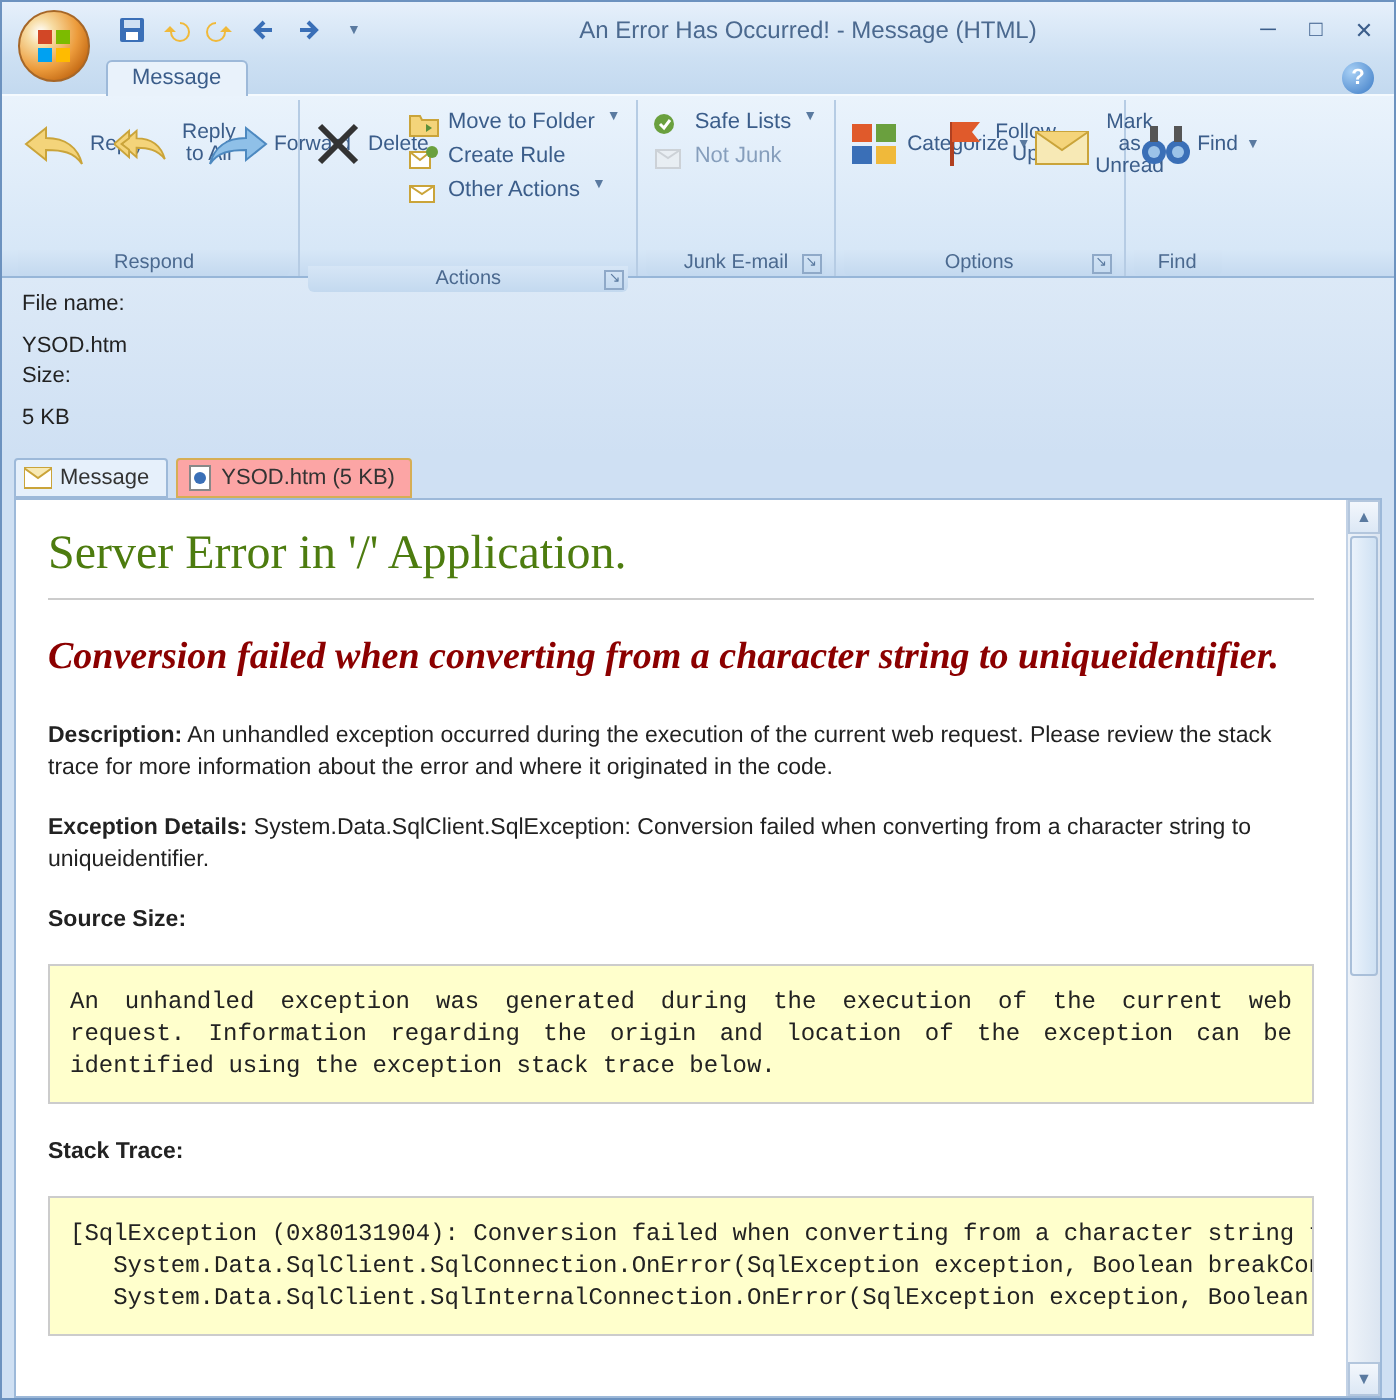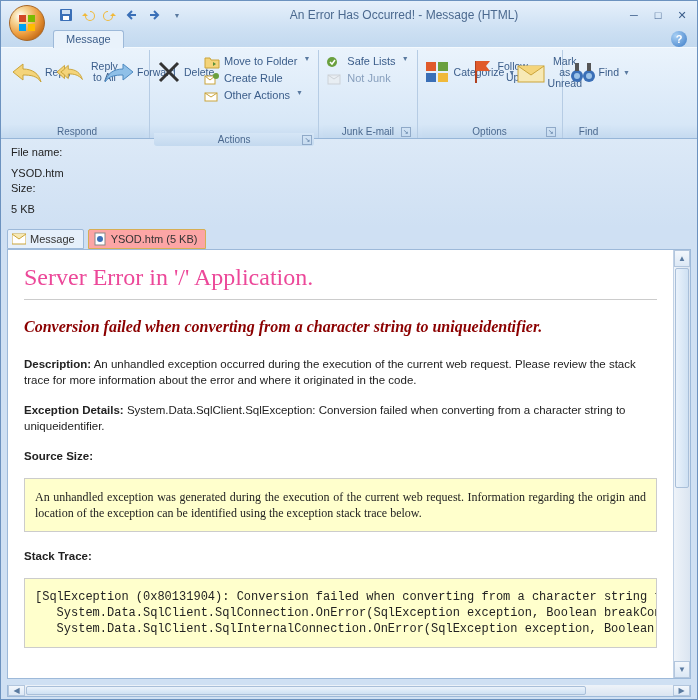--- a/index.html
+++ b/index.html
@@ -97,27 +97,27 @@
   }
   .attach-tab{
     display:flex;align-items:center;gap:4px;
     border:1px solid #9db9d9;background:#e6f0fb;
     padding:2px 8px 2px 4px;border-radius:2px 2px 0 0;font-size:11px;color:#333;
   }
   .attach-tab.active{background:#fca5a5;border-color:#d6ae54;}
   
   .content-wrap{flex:1;background:#fff;margin:0 6px 6px;border:1px solid #9db9d9;position:relative;display:flex;}
   .content{flex:1;overflow:auto;padding:14px 16px;font-family:Verdana,Arial,sans-serif;font-size:12px;color:#222;}
-  .content h1{color:#ec4899;font-family:Verdana;font-weight:normal;font-size:24px;margin:0 0 8px;}
+  .content h1{color:#4d7c0f;font-family:Verdana;font-weight:normal;font-size:24px;margin:0 0 8px;}
   .content hr{border:none;border-top:1px solid #ccc;margin:0 0 18px;}
-  .content h2{color:#8b0000;font-style:italic;font-weight:bold;font-size:16px;margin:0 0 20px;font-family:Verdana;}
+  .content h2{color:#8b0000;font-style:italic;font-weight:bold;font-size:19px;margin:0 0 20px;font-family:Verdana;}
   .content p{margin:0 0 14px;line-height:16px;font-size:11.5px;}
   .content b{font-weight:bold;}
   .codebox{background:#ffffcc;border:1px solid #ccc;padding:10px;font-family:Consolas,"Courier New",monospace;font-size:12px;white-space:pre;overflow:hidden;color:#222;margin:4px 0 16px;line-height:16px;}
-  .codebox.justify{text-align:justify;white-space:normal;font-family:Liberation Serif, serif;}
+  .codebox.justify{text-align:justify;white-space:normal;font-family:Liberation Mono, monospace;}
   .vscroll{width:17px;background:linear-gradient(90deg,#eef3f9,#dbe5f1);border-left:1px solid #c2d2e6;display:flex;flex-direction:column;}
   .vscroll .arr{height:17px;background:linear-gradient(#f3f7fc,#dce8f5);border:1px solid #b3c6dd;margin:0;display:flex;align-items:center;justify-content:center;font-size:8px;color:#5a7aa0;}
   .vscroll .thumb{margin:1px;border:1px solid #a9bfd9;background:linear-gradient(90deg,#eaf2fb,#cfe1f3);border-radius:2px;height:220px;}
   .vscroll .track{flex:1;}
   .hscroll{height:17px;background:linear-gradient(#eef3f9,#dbe5f1);border-top:1px solid #c2d2e6;display:flex;margin:0 6px 6px;border:1px solid #9db9d9;border-top:none;}
   .hscroll .arr{width:17px;background:linear-gradient(#f3f7fc,#dce8f5);border:1px solid #b3c6dd;display:flex;align-items:center;justify-content:center;font-size:8px;color:#5a7aa0;}
   .hscroll .thumb{margin:1px;border:1px solid #a9bfd9;background:linear-gradient(#eaf2fb,#cfe1f3);border-radius:2px;width:560px;}
   .hscroll .track{flex:1;display:flex;}
   svg{display:block;}
 </style>

